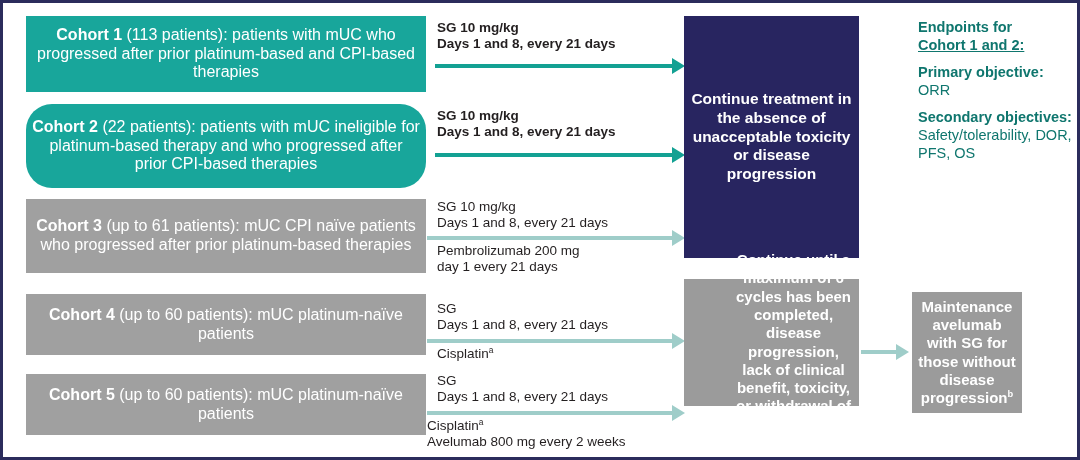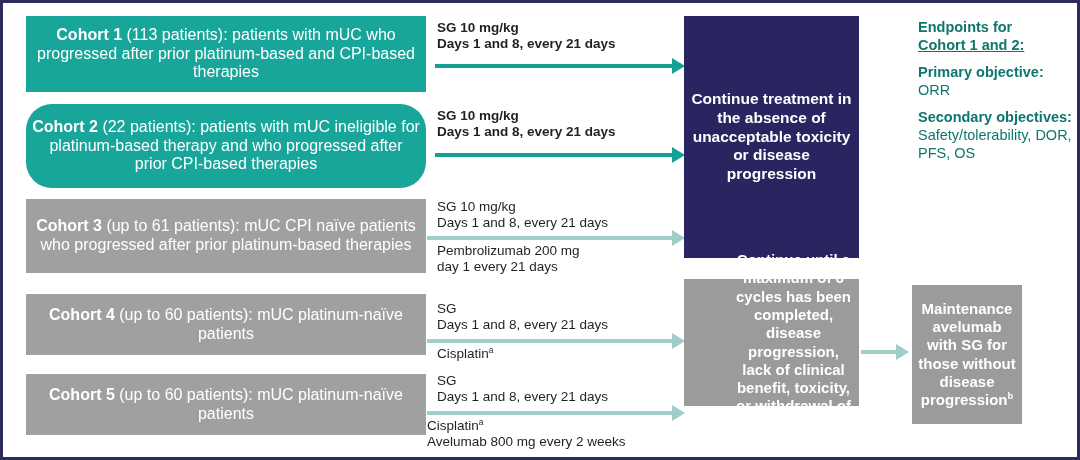--- a/index.html
+++ b/index.html
@@ -188,21 +188,21 @@
 
   <div class="box gray-box" style="left:681px; top:276px; width:175px; height:127px;padding-left:44px;">
     <div class="inner outcome-small">Continue until a maximum of 6 cycles has been completed, disease progression, lack of clinical benefit, toxicity, or withdrawal of consent</div>
   </div>
 
   <div class="arrow light" style="left:858px; top:349px; width:50px;">
     <div class="shaft" style="width:36px;"></div>
     <div class="head" style="left:35px;"></div>
   </div>
 
-  <div class="box gray-box" style="left:909px; top:282px; width:110px; height:139px;">
+  <div class="box gray-box" style="left:909px; top:289px; width:110px; height:121px;">
     <div class="inner outcome-small"><span>Maintenance avelumab with SG for those without disease progression</span><sup>b</sup></div>
   </div>
 
   <div id="endpoints" style="left:915px; top:16px; width:155px;">
     <div class="hd">Endpoints for</div>
     <div class="ul">Cohort 1 and 2:</div>
     <div class="sub">Primary objective:</div>
     <div class="val">ORR</div>
     <div class="sub">Secondary objectives:</div>
     <div class="val">Safety/tolerability, DOR, PFS, OS</div>

